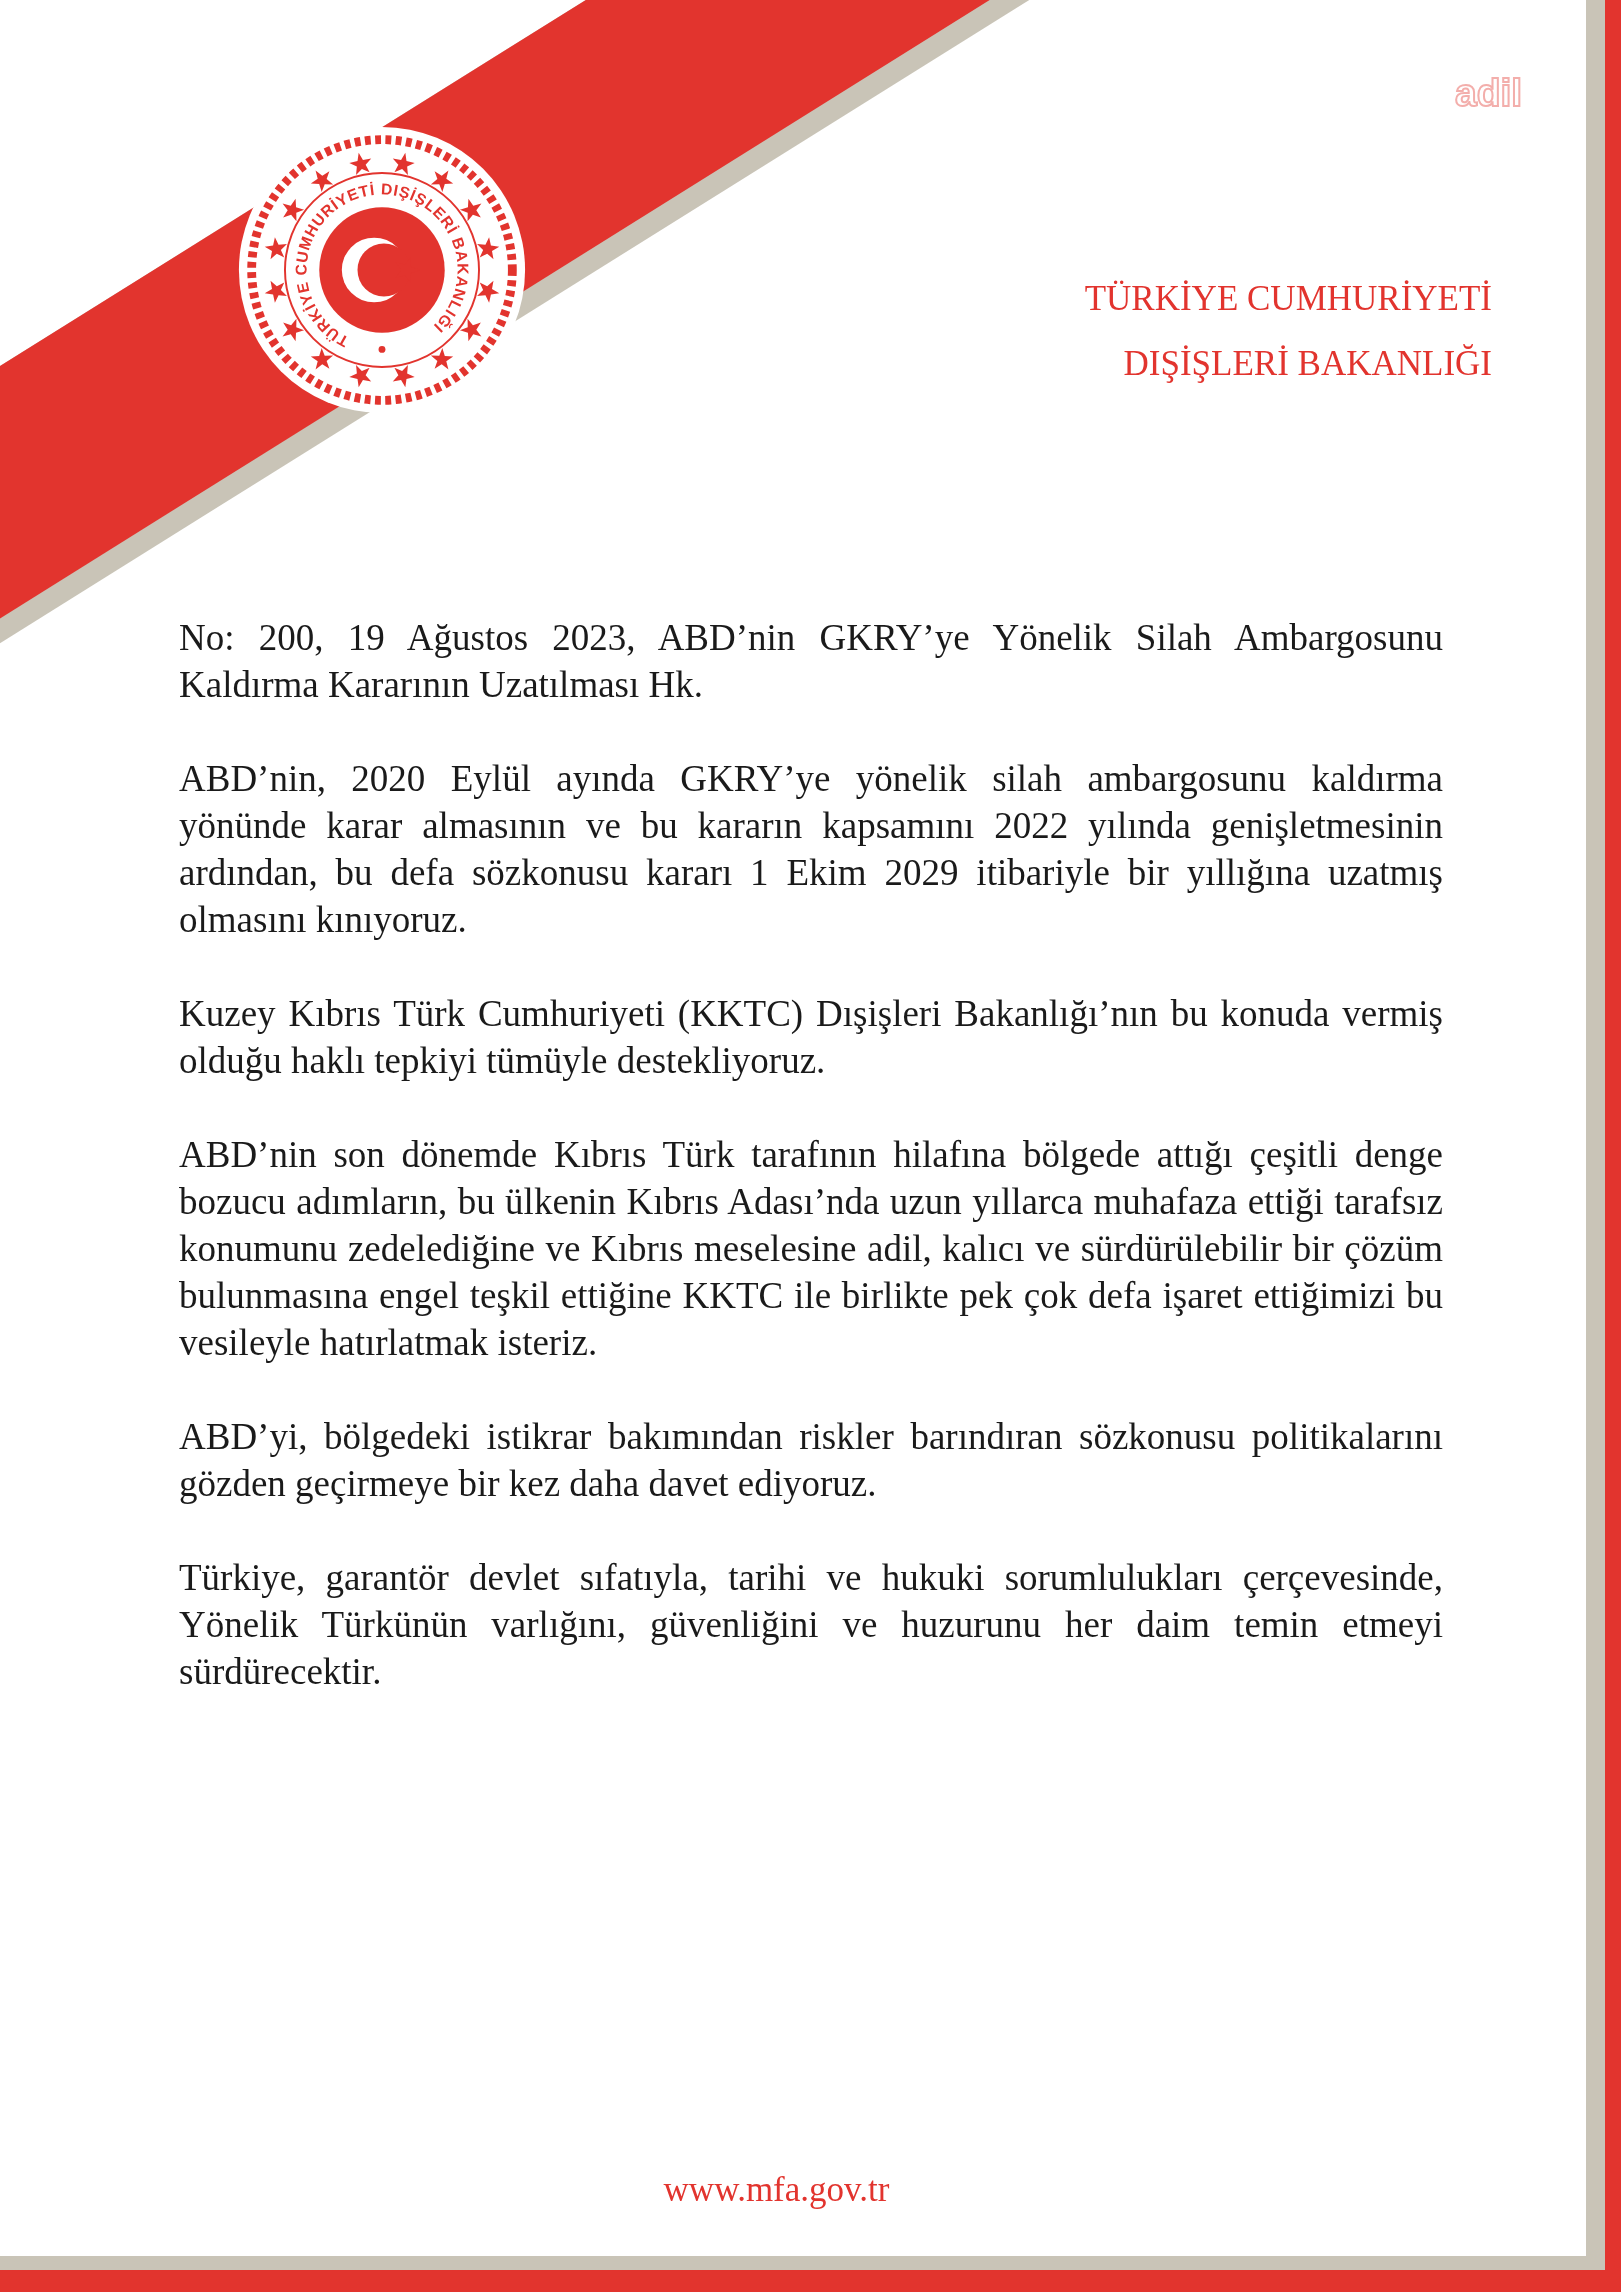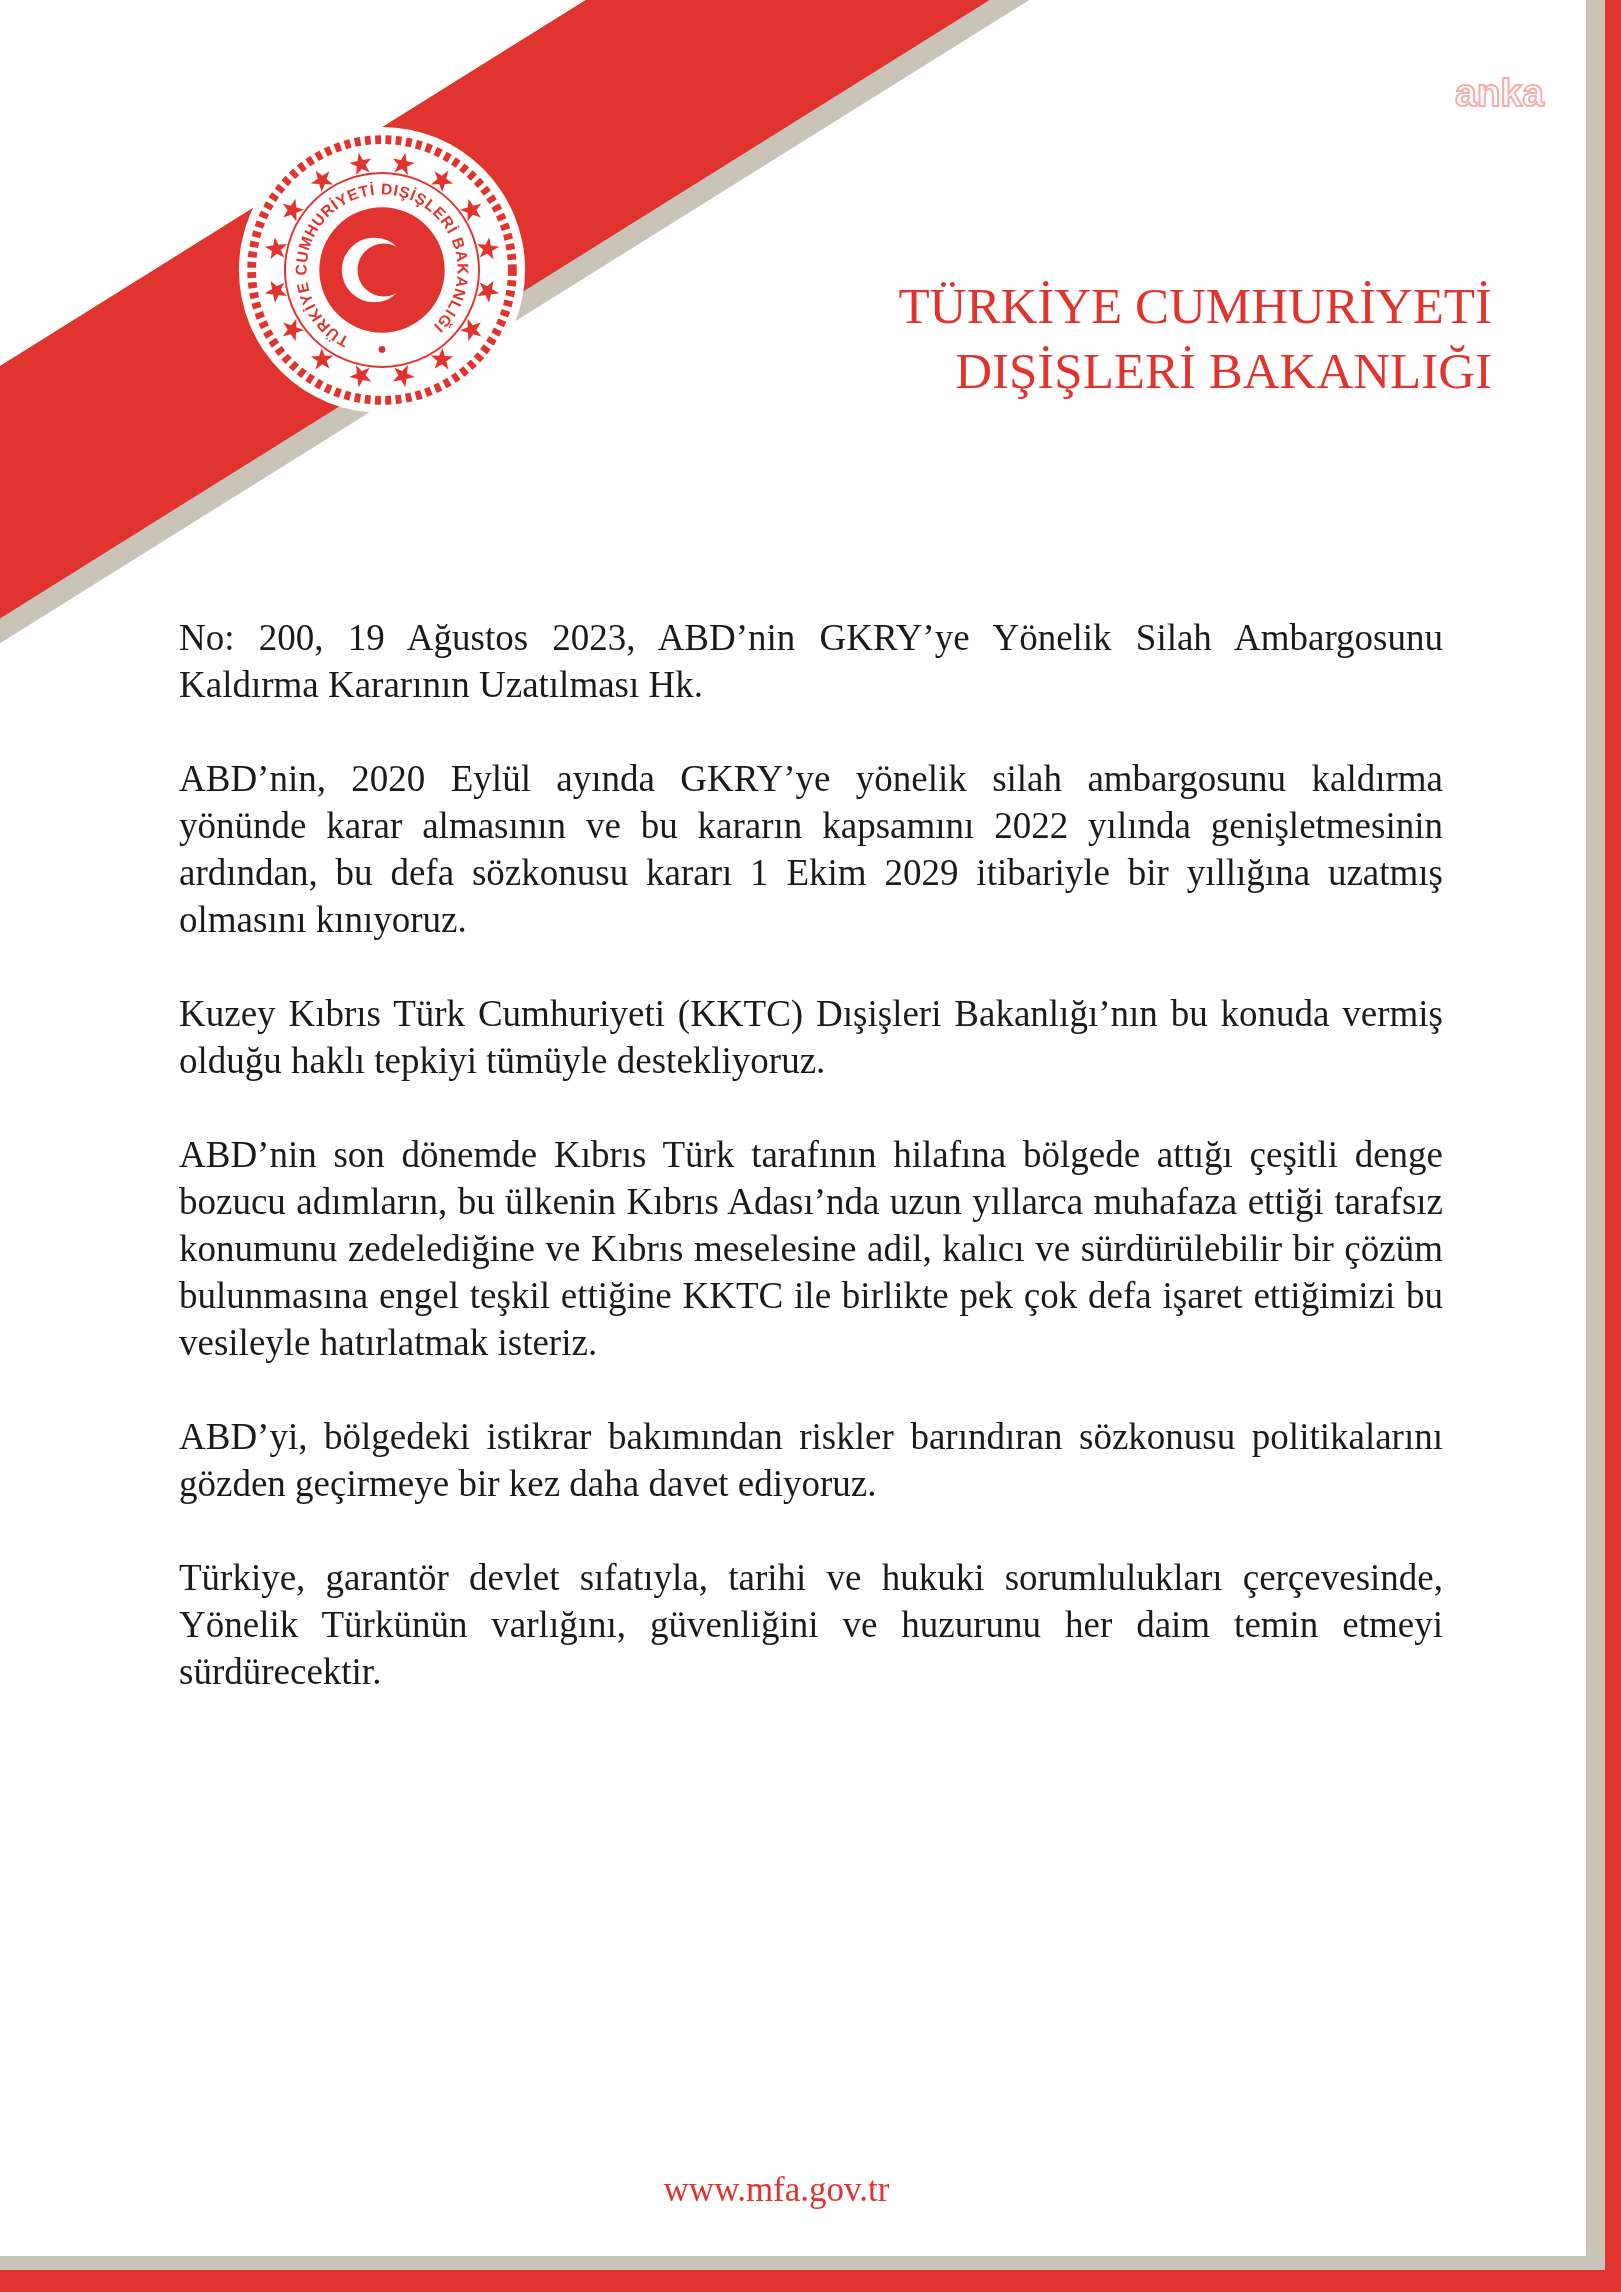--- a/index.html
+++ b/index.html
@@ -42,24 +42,23 @@
     font-weight:700;font-size:39px;line-height:39px;
     color:transparent;
     -webkit-text-stroke:2px #f3aeab;
     text-shadow:0 0 0 rgba(0,0,0,0);
     z-index:4;
   }
   .ministry-title{
     position:absolute;right:129px;top:266px;
     text-align:right;
     color:#e2342e;
-    font-size:51px;line-height:65px;
+    font-size:35px;line-height:65px;
     white-space:nowrap;
     z-index:4;
-    margin-top:8px;
   }
   .content{
     position:absolute;left:179px;top:614px;width:1264px;
     font-size:37px;line-height:47px;color:#1a1a1a;
     z-index:4;
   }
   .content p{margin:0 0 47px 0;text-align:justify;}
   .content p.subject{font-weight:normal;}
   .footer{
     position:absolute;left:0;top:2170px;width:1553px;
@@ -112,21 +111,21 @@
       <circle cx="150" cy="231" r="3.5" fill="#e2342e"></circle>
       <circle cx="150" cy="150" r="64" fill="#e2342e"></circle>
       <g>
         <circle cx="142" cy="150" r="33" fill="#ffffff"></circle>
         <circle cx="152" cy="150" r="27" fill="#e2342e"></circle>
         <use href="#star" transform="translate(175,150) rotate(90) scale(1.15)" fill="#ffffff" style="fill:#ffffff"></use>
       </g>
     </svg>
   </div>
 
-  <div class="watermark">anka</div>
+  <div class="watermark">adil</div>
 
   <div class="ministry-title">
     <div>TÜRKİYE CUMHURİYETİ</div>
     <div>DIŞİŞLERİ BAKANLIĞI</div>
   </div>
 
   <div class="content">
     <p class="subject">No: 200, 19 Ağustos 2023, ABD’nin GKRY’ye Yönelik Silah Ambargosunu Kaldırma Kararının Uzatılması Hk.</p>
     <p>ABD’nin, 2020 Eylül ayında GKRY’ye yönelik silah ambargosunu kaldırma yönünde karar almasının ve bu kararın kapsamını 2022 yılında genişletmesinin ardından, bu defa sözkonusu kararı 1 Ekim 2029 itibariyle bir yıllığına uzatmış olmasını kınıyoruz.</p>
     <p>Kuzey Kıbrıs Türk Cumhuriyeti (KKTC) Dışişleri Bakanlığı’nın bu konuda vermiş olduğu haklı tepkiyi tümüyle destekliyoruz.</p>

